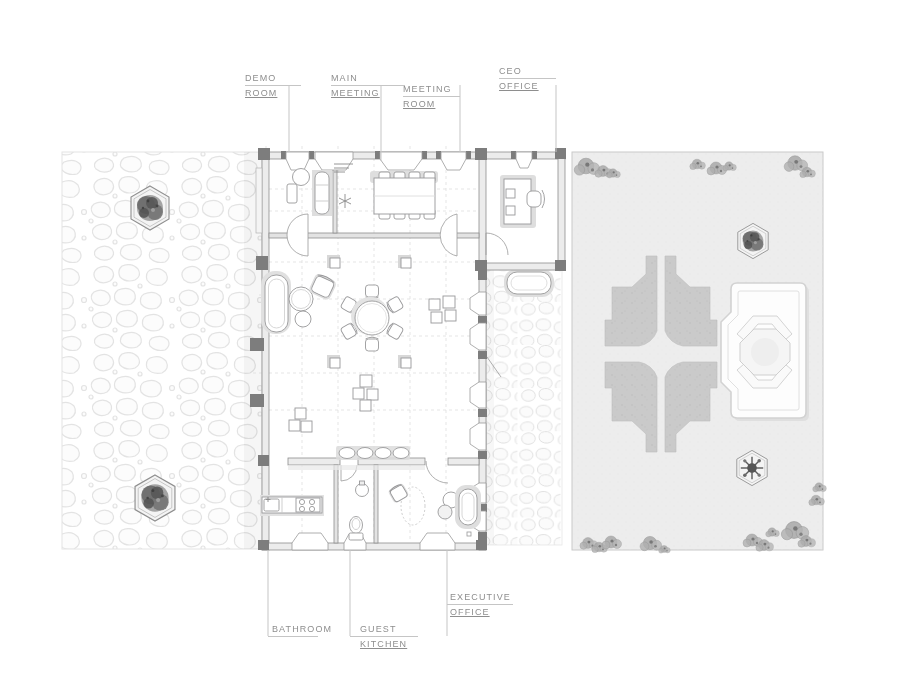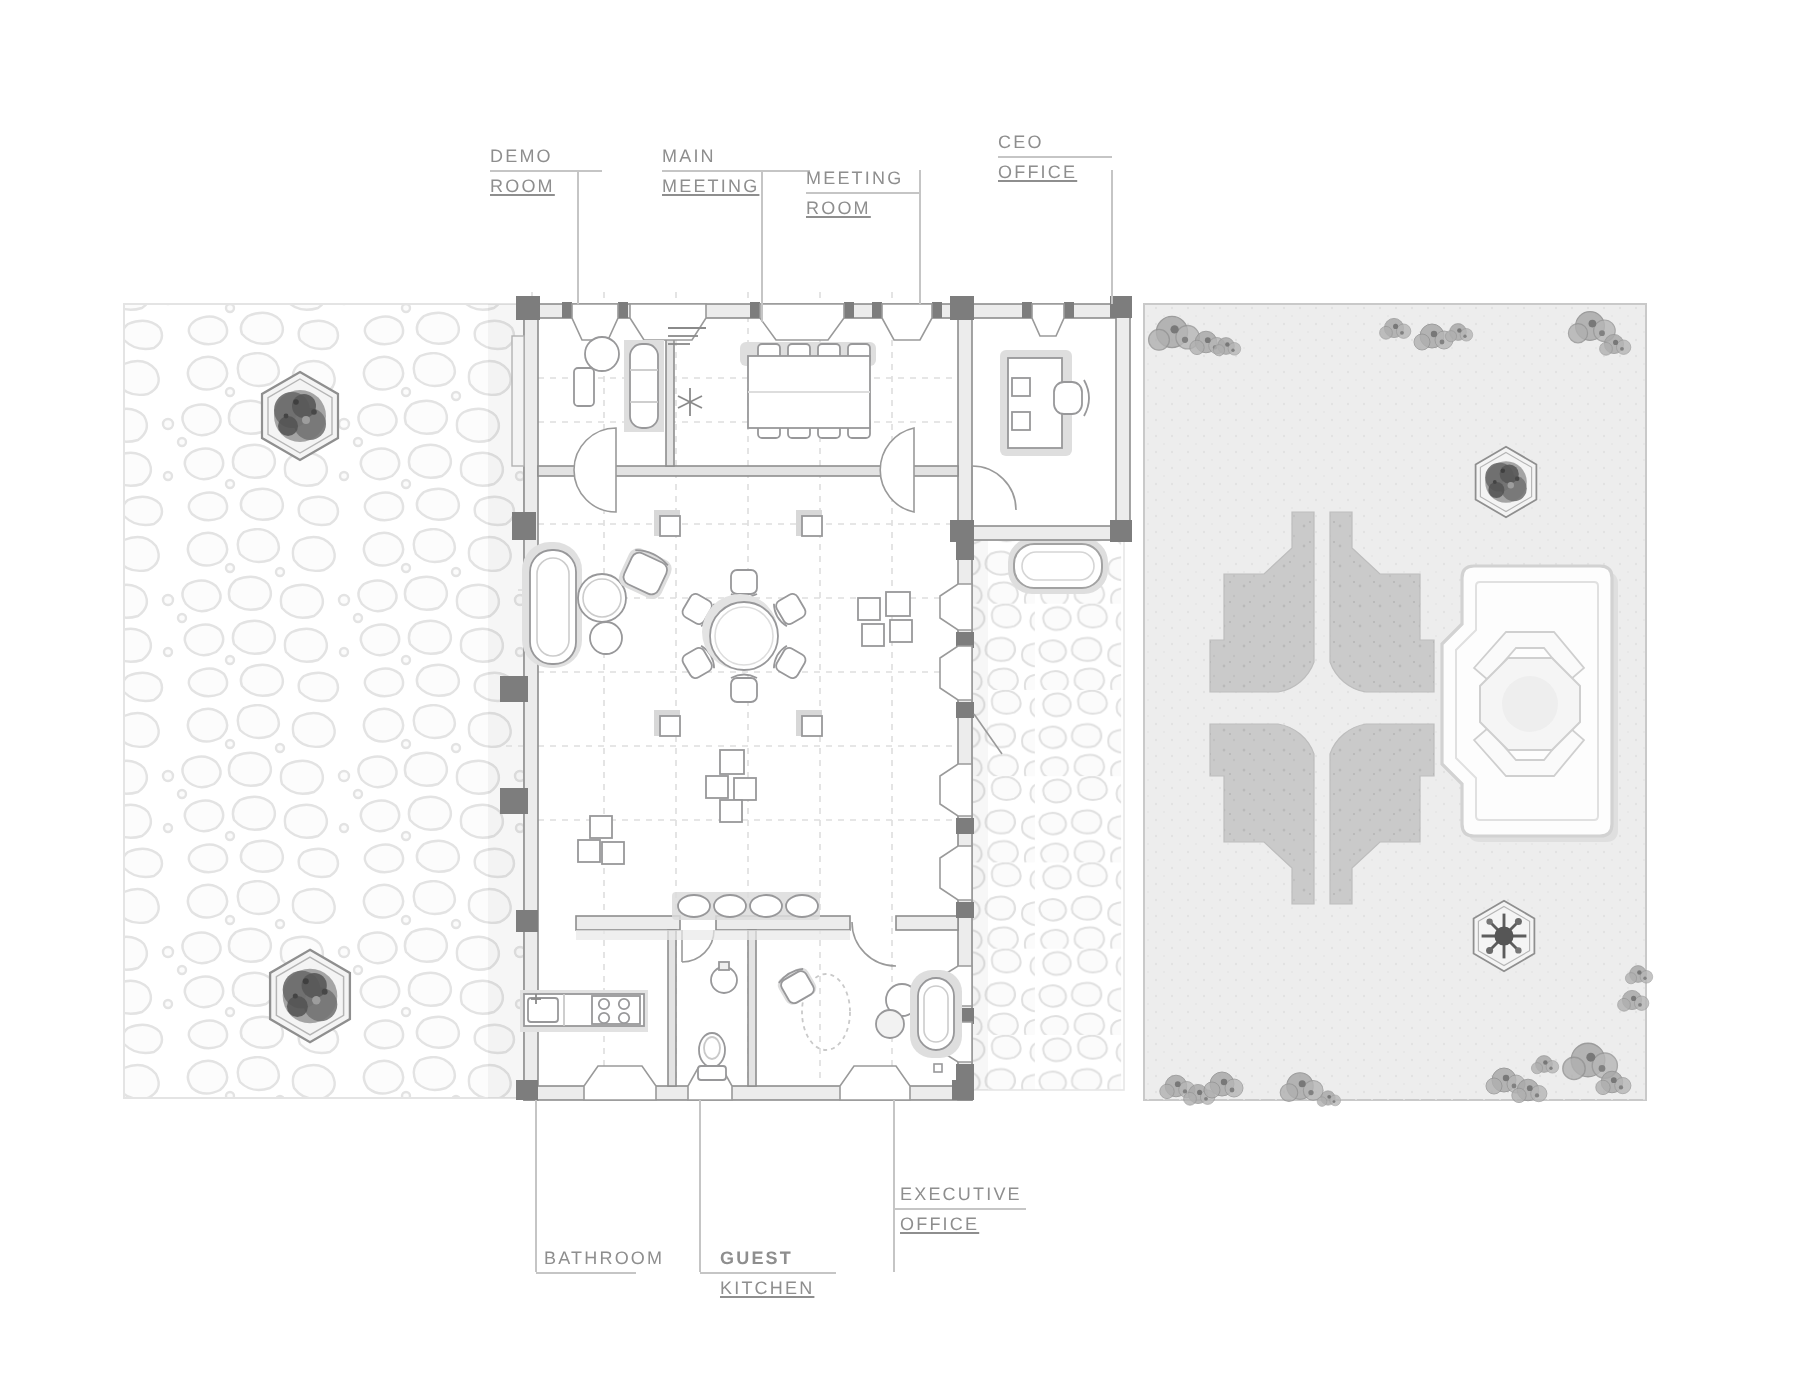--- a/index.html
+++ b/index.html
@@ -475,21 +475,21 @@
 <div class="lbl" style="left:499px;top:65px;width:57px;">
   <span class="l1">CEO</span>
   <span class="l2">OFFICE</span>
 </div>
 
 <div class="lbl no2" style="left:268px;top:623px;width:50px;">
   <span class="l1" style="padding-left:4px;">BATHROOM</span>
 
 </div>
 <div class="lbl" style="left:350px;top:623px;width:68px;">
-  <span class="l1" style="padding-left:10px;font-weight:bold;">GUEST</span>
+  <span class="l1" style="padding-left:10px;">GUEST</span>
   <span class="l2" style="padding-left:10px;">KITCHEN</span>
 </div>
 <div class="lbl" style="left:447px;top:591px;width:66px;">
   <span class="l1" style="padding-left:3px;">EXECUTIVE</span>
   <span class="l2" style="padding-left:3px;">OFFICE</span>
 </div>
 
 </div>
 
 </body></html>

